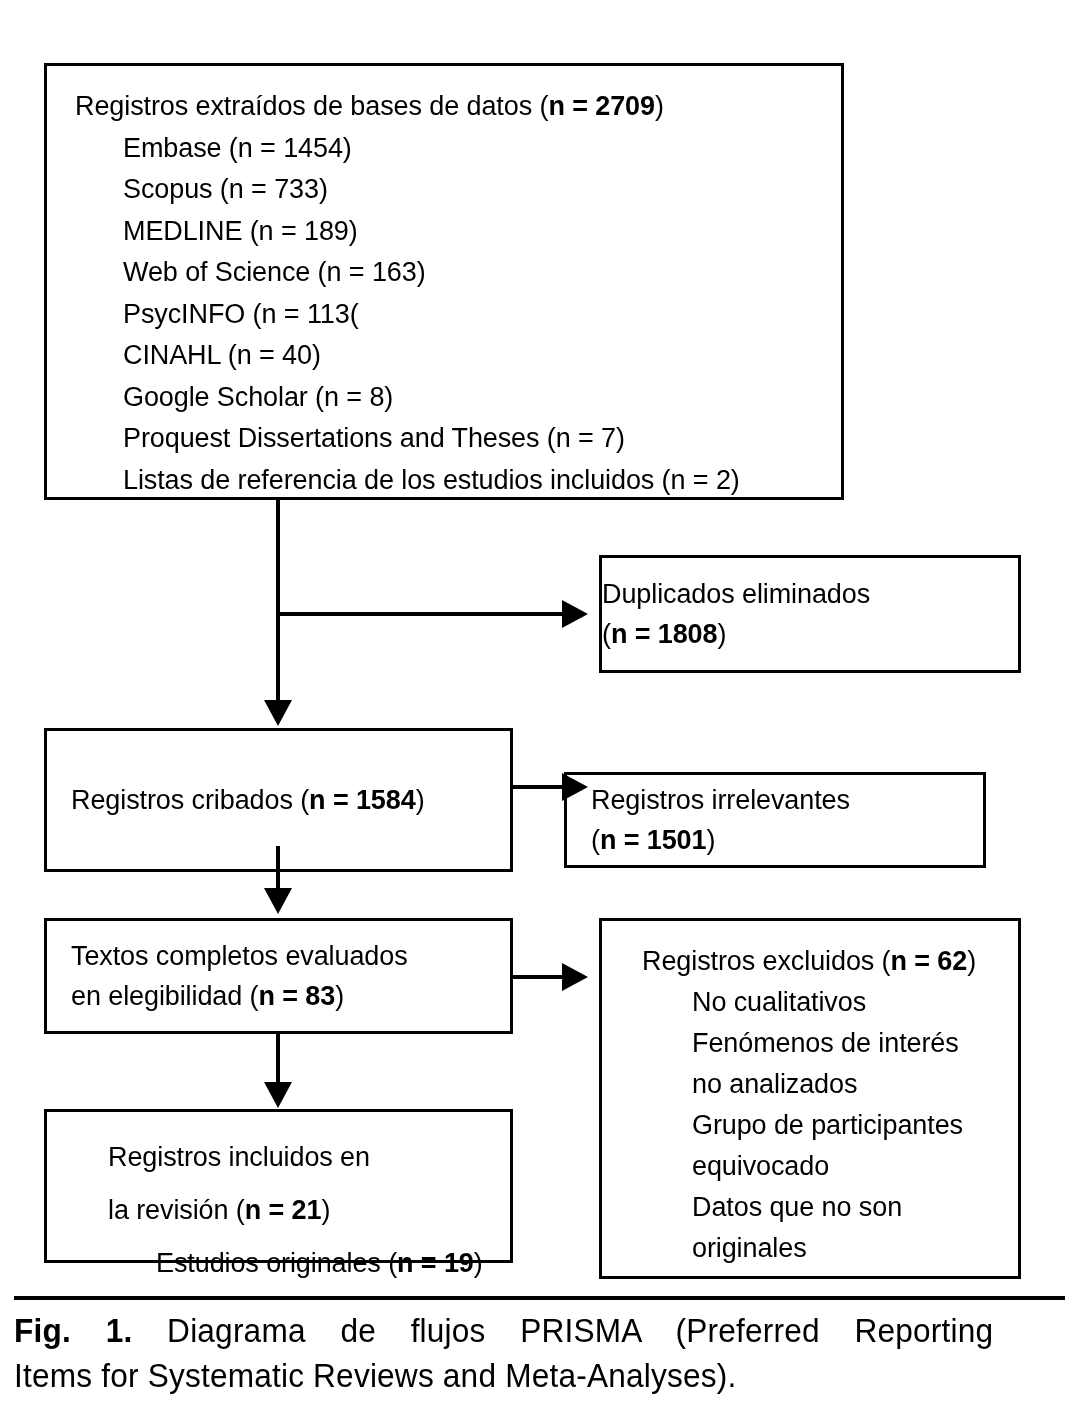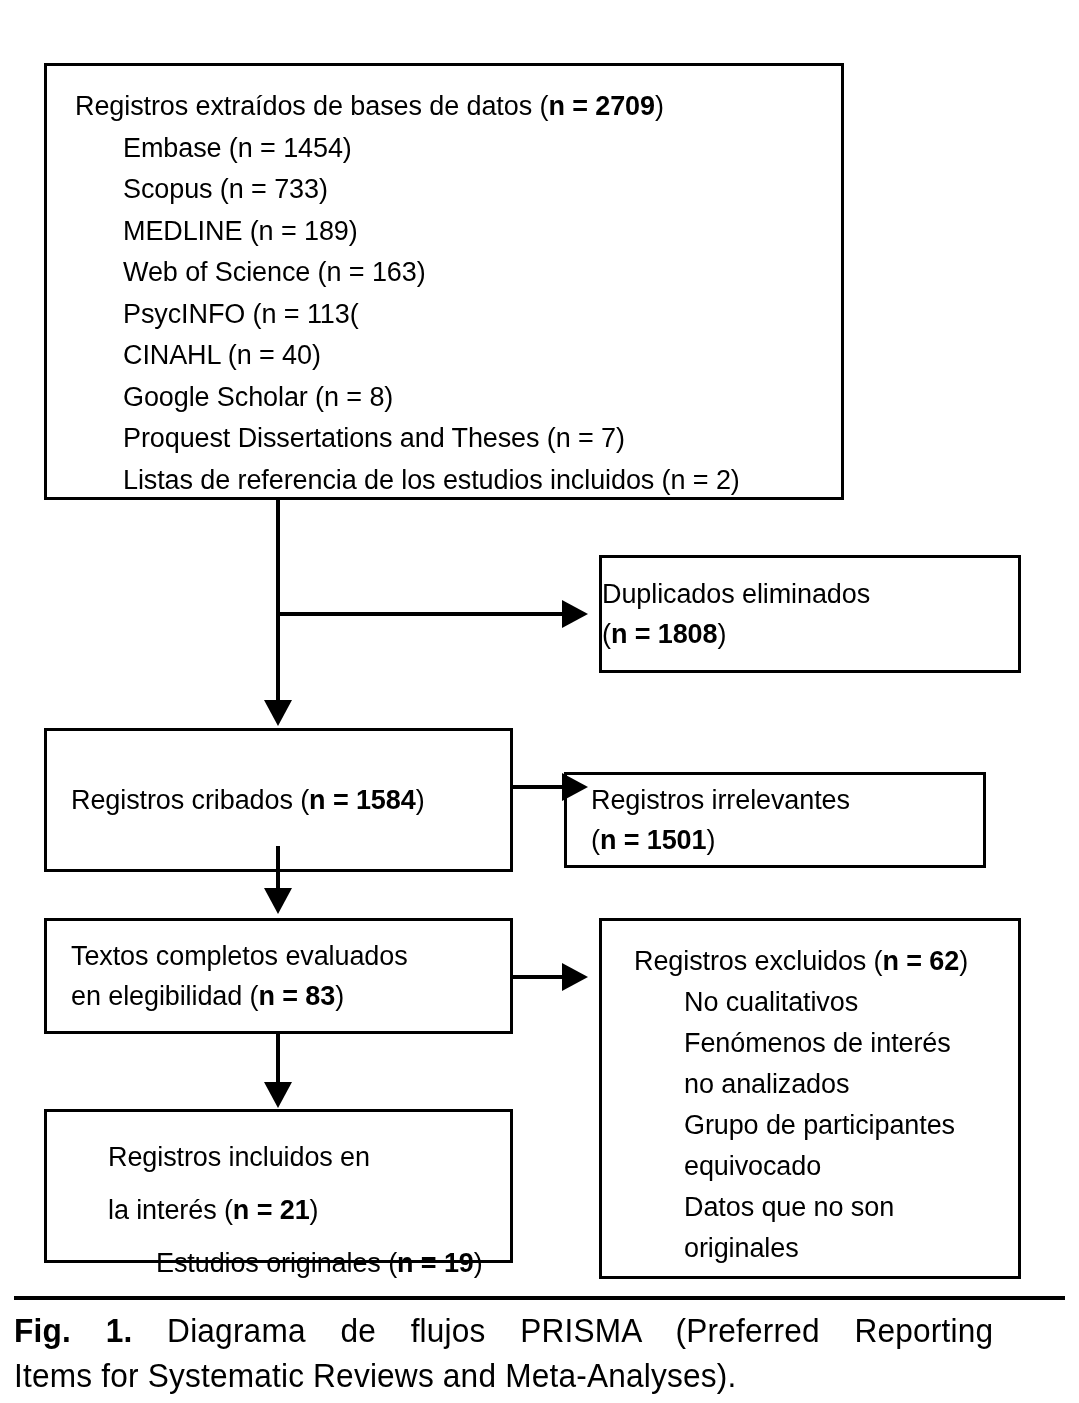--- a/index.html
+++ b/index.html
@@ -81,21 +81,21 @@
   
   #box-fulltext {
     left: 44px; top: 918px; width: 469px; height: 116px;
   }
   #box-fulltext .box-inner { padding-left: 24px; }
 
   
   #box-excluded {
     left: 599px; top: 918px; width: 422px; height: 361px;
   }
-  #box-excluded .box-inner { justify-content: flex-start; padding: 20px 0 0 32px; }
+  #box-excluded .box-inner { justify-content: flex-start; padding: 20px 0 0 40px; }
   #box-excluded .line { line-height: 41px; }
 
   
   #box-included {
     left: 44px; top: 1109px; width: 469px; height: 154px;
   }
   #box-included .box-inner { padding-left: 24px; justify-content: space-between; padding-top: 24px; margin-left: 37px; }
   #box-included .line { line-height: 42px; }
 
   
@@ -249,21 +249,21 @@
   </div>
 
   <div class="vline" id="stem-full"></div>
   <div class="arrow-down" id="arrow-full"></div>
   <div class="hline" id="branch-exc"></div>
   <div class="arrow-right" id="arrow-exc"></div>
 
   <div class="box" id="box-included">
     <div class="box-inner">
       <span class="line">Registros incluidos en</span>
-      <span class="line"><span>la interés (</span><b>n = 21</b><span>)</span></span>
+      <span class="line"><span>la revisión (</span><b>n = 21</b><span>)</span></span>
       <span class="line indent-1"><span>Estudios originales (</span><b>n = 19</b><span>)</span></span>
     </div>
   </div>
 
   <div id="caption-rule"></div>
   <div id="caption">
     <span class="justified-line"><span class="cap-label">Fig. 1.</span> <span>Diagrama de flujos PRISMA (Preferred Reporting</span></span>
     <span class="last-line">Items for Systematic Reviews and Meta-Analyses).</span>
   </div>
 

